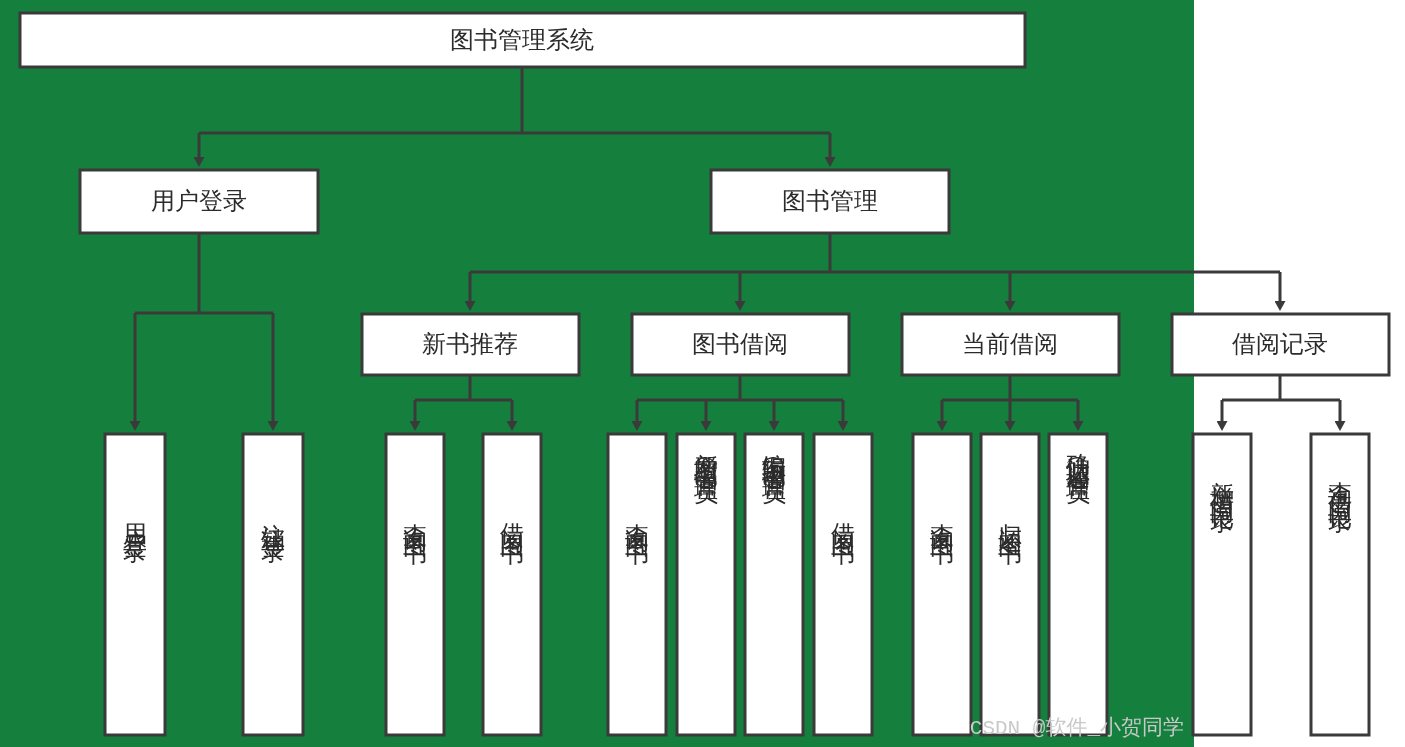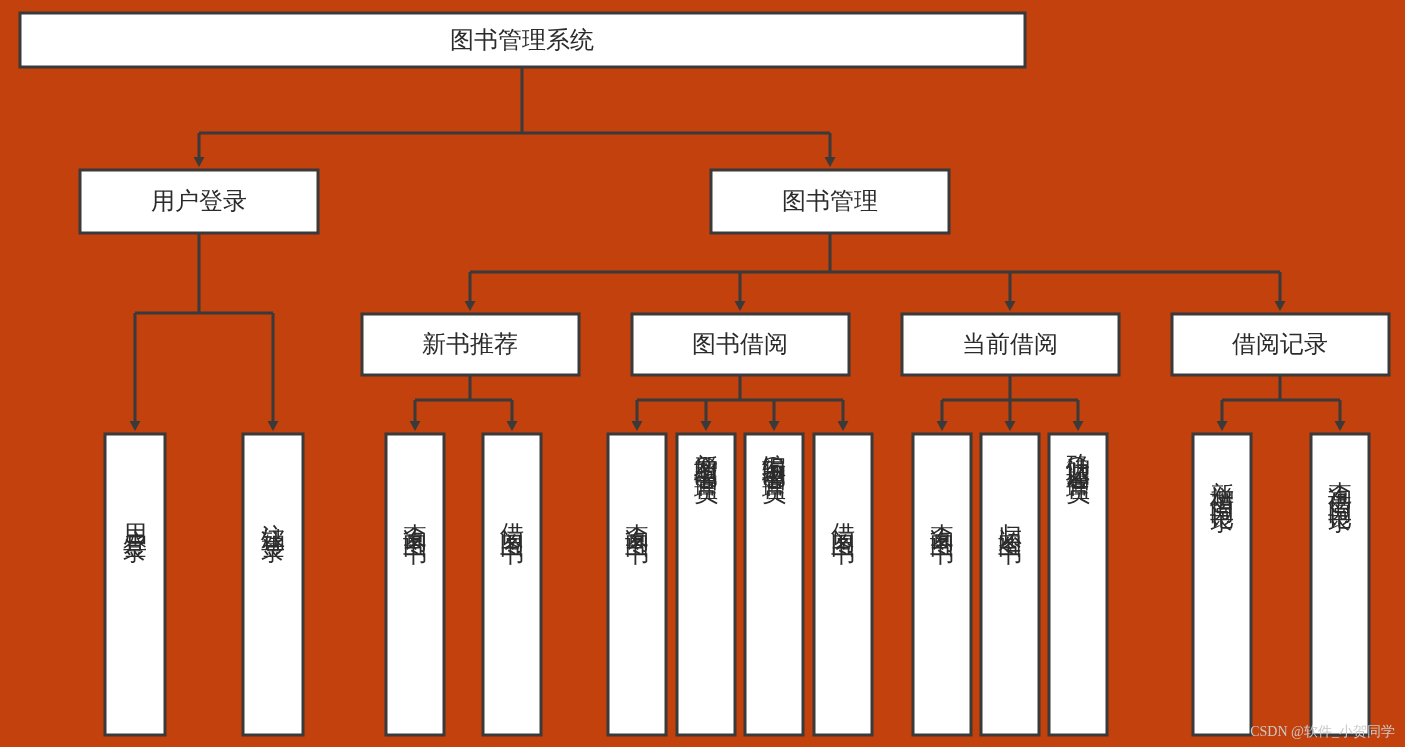--- a/index.html
+++ b/index.html
@@ -1,27 +1,27 @@
 <!DOCTYPE html>
 <html><head>
 <meta charset="utf-8">
 <style>
   html,body{margin:0;padding:0;background:#ffffff;}
   body{width:1405px;height:747px;overflow:hidden;
        font-family:"DejaVu Sans","Liberation Sans",sans-serif;}
-  #stage{position:relative;width:1405px;height:747px;background:#c2410c;}
+  #stage{position:relative;width:1194px;height:747px;background:#15803d;}
   svg#diagram{position:absolute;left:0;top:0;width:1405px;height:747px;}
   .node-box{fill:#ffffff;stroke:#3a3a3a;stroke-width:3;}
   .node-label{fill:#2b2b2b;font-size:24px;font-family:"DejaVu Sans","Liberation Sans",sans-serif;
               text-anchor:middle;dominant-baseline:middle;}
   .node-label-v{fill:#2b2b2b;font-size:24px;font-family:"DejaVu Sans","Liberation Sans",sans-serif;
               text-anchor:middle;}
   .link{stroke:#3a3a3a;stroke-width:3;fill:none;}
-  .watermark{position:absolute;right:10px;bottom:6px;color:#c9c9c9;font-size:14px;
-             font-family:Liberation Serif, serif;white-space:nowrap;margin-left:28px;}
+  .watermark{position:absolute;right:10px;bottom:6px;color:#c9c9c9;font-size:21px;
+             font-family:Liberation Mono, monospace;white-space:nowrap;margin-left:28px;}
 </style>
 </head>
 <body>
 
 <div id="stage">
 
   <svg id="diagram" viewBox="0 0 1405 747">
     <defs>
       <marker id="arrow" markerWidth="10" markerHeight="11" refX="1" refY="5.5" orient="auto" markerUnits="userSpaceOnUse">
         <path d="M0,0 L10,5.5 L0,11 z" fill="#3a3a3a"></path>

